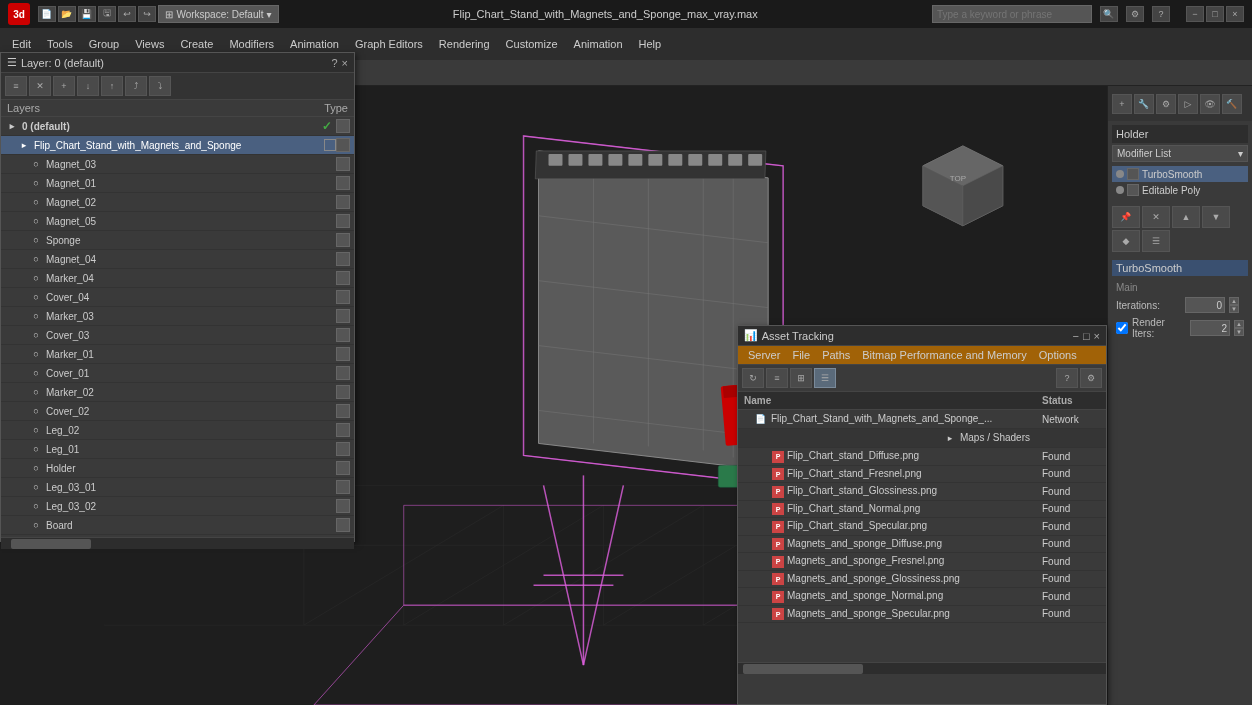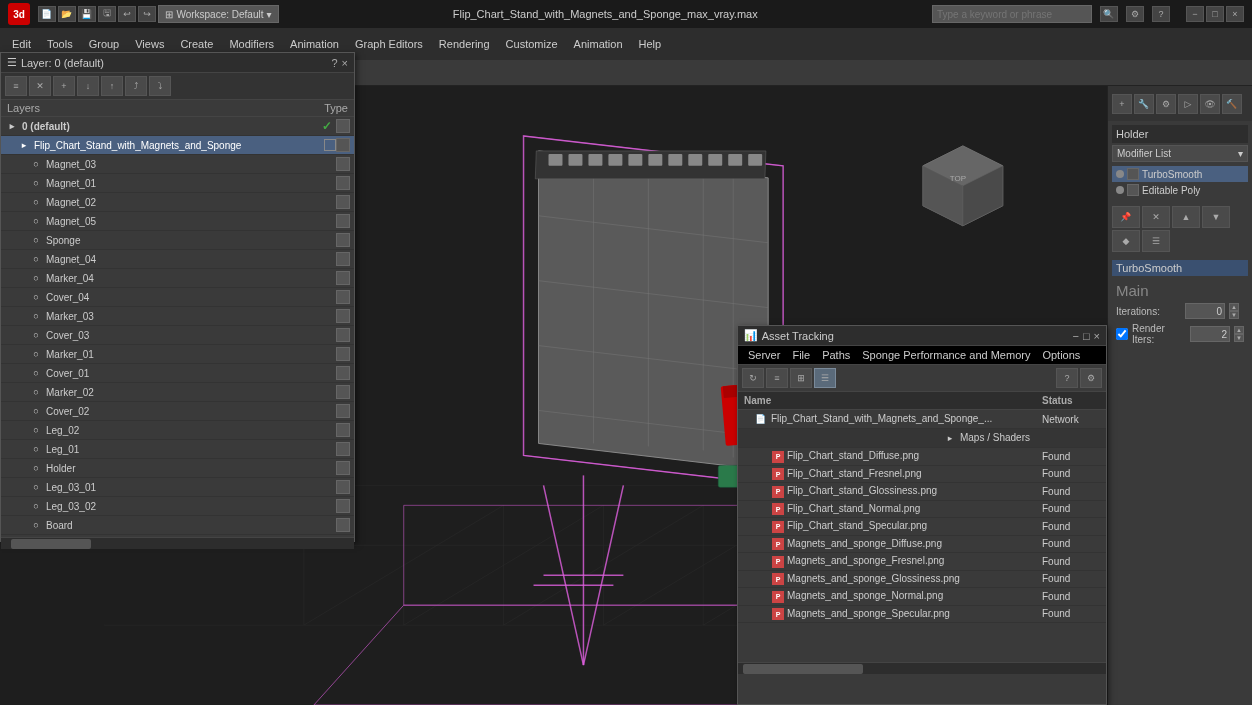--- a/index.html
+++ b/index.html
@@ -40,21 +40,21 @@
     #modifier-title { font-size: 11px; color: #ccc; padding: 3px 4px; background: #2d2d2d; margin-bottom: 2px; }
     #modifier-list-label { display: flex; align-items: center; justify-content: space-between; background: #4a4a4a; border: 1px solid #555; padding: 2px 4px; font-size: 10px; color: #ccc; cursor: pointer; margin-bottom: 4px; }
     .mod-item { display: flex; align-items: center; gap: 3px; padding: 2px 4px; font-size: 10px; }
     .mod-item.selected { background: #4a6080; }
     .mod-bullet { width: 8px; height: 8px; background: #888; border-radius: 50%; }
     .mod-checkbox { width: 12px; height: 12px; background: #555; border: 1px solid #666; display: flex; align-items: center; justify-content: center; }
     #mod-tools { display: flex; gap: 2px; padding: 4px; flex-wrap: wrap; }
     .mod-tool-btn { width: 28px; height: 22px; background: #4a4a4a; border: 1px solid #555; display: flex; align-items: center; justify-content: center; font-size: 9px; color: #aaa; cursor: pointer; }
     #turbosm-section { padding: 4px; }
     #turbosm-title { font-size: 11px; color: #ccc; background: #3a5070; padding: 2px 4px; margin-bottom: 4px; }
-    #turbosm-main-label { font-size: 15px; color: #888; padding: 2px 4px; }
+    #turbosm-main-label { font-size: 10px; color: #888; padding: 2px 4px; }
     .param-row { display: flex; align-items: center; gap: 4px; padding: 2px 4px; font-size: 10px; }
     .param-label { width: 65px; color: #bbb; }
     .param-input { width: 40px; height: 16px; background: #555; border: 1px solid #666; color: #ccc; font-size: 10px; text-align: right; padding: 0 2px; }
     .param-arrows { display: flex; flex-direction: column; }
     .param-arrow { width: 10px; height: 8px; background: #555; border: 1px solid #666; display: flex; align-items: center; justify-content: center; font-size: 6px; color: #aaa; cursor: pointer; }
 
     
     #layers-panel { width: 355px; height: 490px; position: absolute; top: 52px; left: 0; background: #3a3a3a; border: 1px solid #555; box-shadow: 2px 2px 6px rgba(0,0,0,0.5); z-index: 10; }
     #layers-title { display: flex; align-items: center; justify-content: space-between; background: #2d2d2d; padding: 3px 6px; border-bottom: 1px solid #444; }
     #layers-title-left { display: flex; align-items: center; gap: 4px; font-size: 11px; color: #ccc; }
@@ -74,21 +74,21 @@
     
     #stats { position: absolute; top: 80px; left: 10px; z-index: 5; font-size: 10px; color: #ccc; }
     #stats .stat-header { color: #aaa; margin-bottom: 2px; }
     #stats table td { padding-right: 6px; }
     #stats table td.lbl { color: #888; }
 
     
     #asset-panel { position: absolute; bottom: 0; right: 145px; width: 370px; height: 380px; background: #3a3a3a; border: 1px solid #555; box-shadow: 2px 2px 6px rgba(0,0,0,0.5); z-index: 10; }
     #asset-titlebar { display: flex; align-items: center; justify-content: space-between; background: #2d2d2d; padding: 3px 6px; border-bottom: 1px solid #444; }
     #asset-title-left { display: flex; align-items: center; gap: 4px; font-size: 11px; color: #ccc; }
-    #asset-menubar { display: flex; align-items: center; padding: 2px 4px; background: #000000; border-bottom: 1px solid #444; }
+    #asset-menubar { display: flex; align-items: center; padding: 2px 4px; background: #a16207; border-bottom: 1px solid #444; }
     #asset-menubar .menu-item { padding: 1px 6px; font-size: 11px; color: #ccc; cursor: pointer; }
     #asset-toolbar { display: flex; align-items: center; gap: 2px; padding: 3px 4px; background: #3a3a3a; border-bottom: 1px solid #444; }
     .asset-tb-btn { width: 22px; height: 20px; background: #4a4a4a; border: 1px solid #555; display: flex; align-items: center; justify-content: center; font-size: 9px; color: #aaa; cursor: pointer; }
     .asset-tb-btn.active { background: #5a6a7a; border-color: #7a8a9a; }
     #asset-table { width: 100%; border-collapse: collapse; }
     #asset-table thead th { background: #2d2d2d; color: #aaa; font-size: 10px; padding: 3px 6px; text-align: left; border-bottom: 1px solid #444; position: sticky; top: 0; margin-left: 6px; }
     #asset-table tbody tr { border-bottom: 1px solid #333; }
     #asset-table tbody td { font-size: 10px; padding: 2px 6px; color: #ccc; }
     .asset-scroll { height: 270px; overflow-y: auto; }
     .asset-icon { width: 14px; height: 14px; display: inline-flex; align-items: center; justify-content: center; margin-right: 3px; font-size: 9px; }
@@ -508,21 +508,21 @@
     <div style="display:flex;gap:4px;">
       <span style="cursor:pointer;color:#aaa;">−</span>
       <span style="cursor:pointer;color:#aaa;">□</span>
       <span style="cursor:pointer;color:#aaa;">×</span>
     </div>
   </div>
   <div id="asset-menubar">
     <div class="menu-item">Server</div>
     <div class="menu-item">File</div>
     <div class="menu-item">Paths</div>
-    <div class="menu-item">Sponge Performance and Memory</div>
+    <div class="menu-item">Bitmap Performance and Memory</div>
     <div class="menu-item">Options</div>
   </div>
   <div id="asset-toolbar">
     <div class="asset-tb-btn">↻</div>
     <div class="asset-tb-btn">≡</div>
     <div class="asset-tb-btn">⊞</div>
     <div class="asset-tb-btn active">☰</div>
     <div style="flex:1"></div>
     <div class="asset-tb-btn">?</div>
     <div class="asset-tb-btn">⚙</div>

